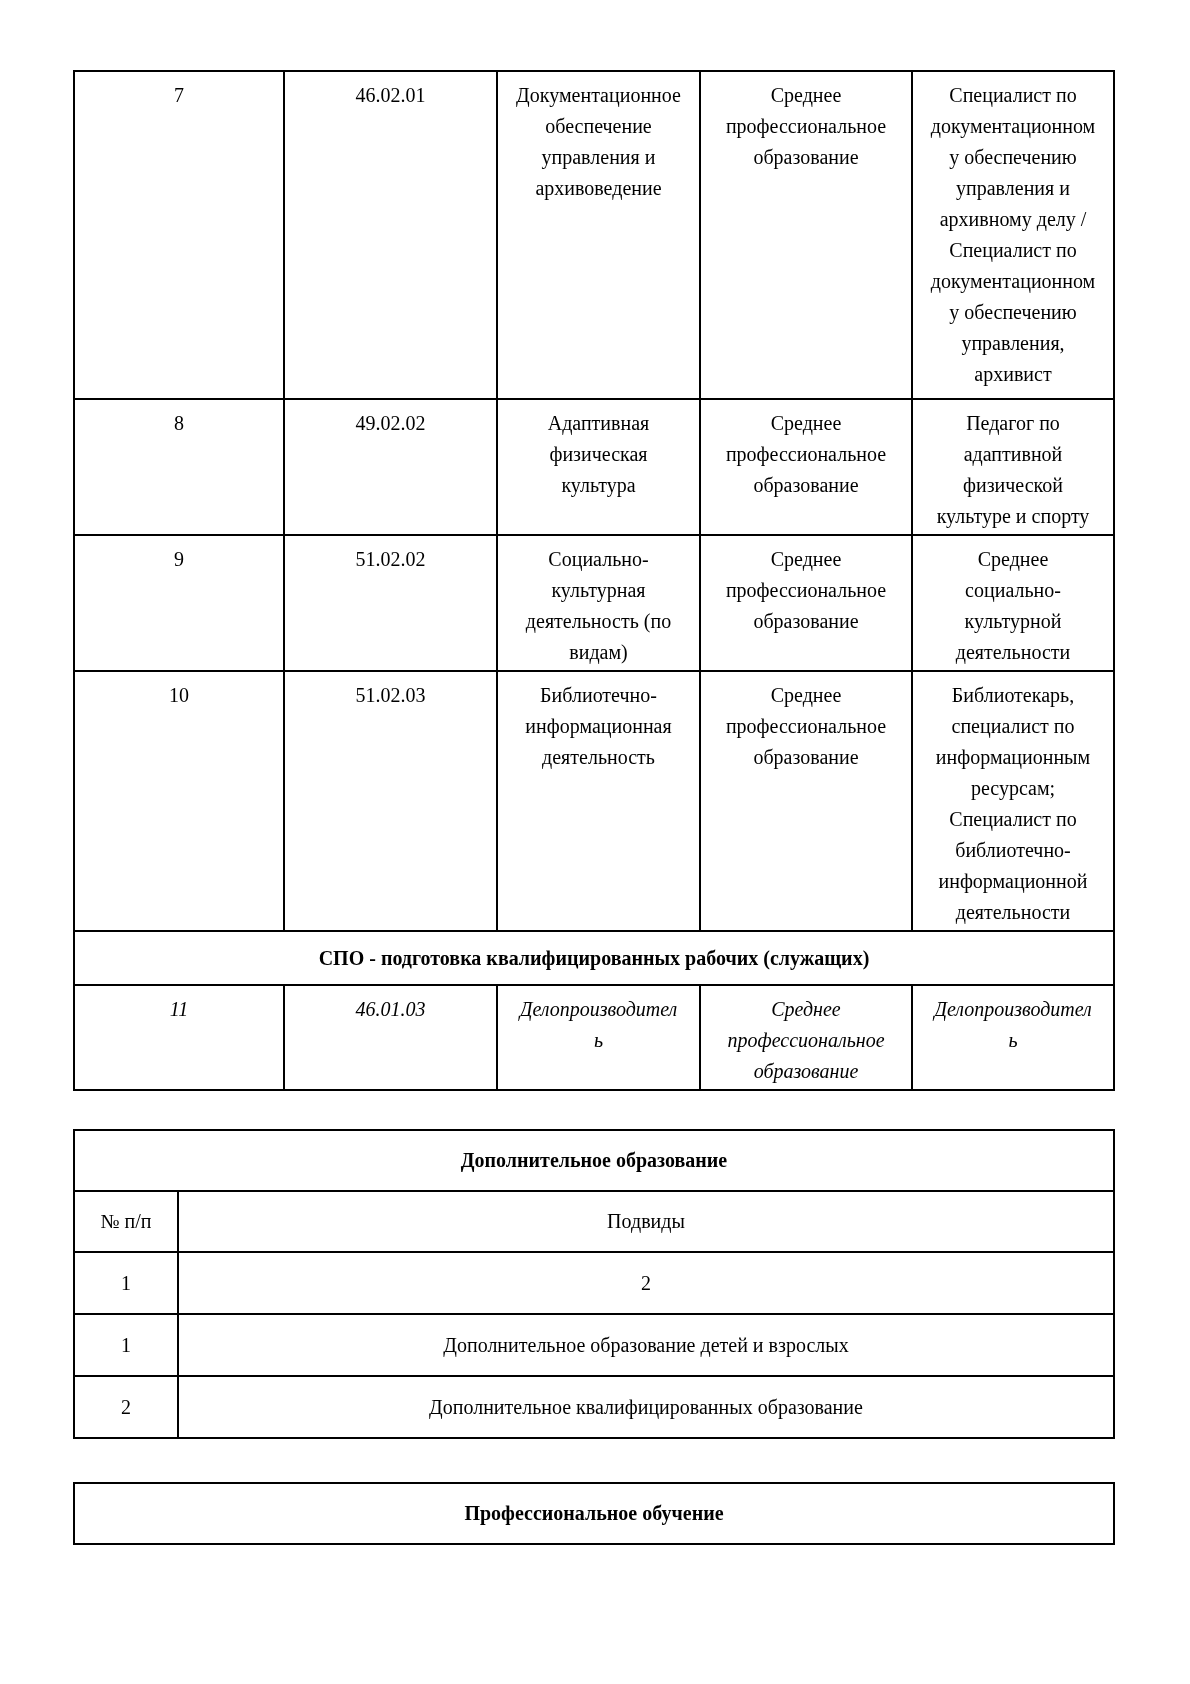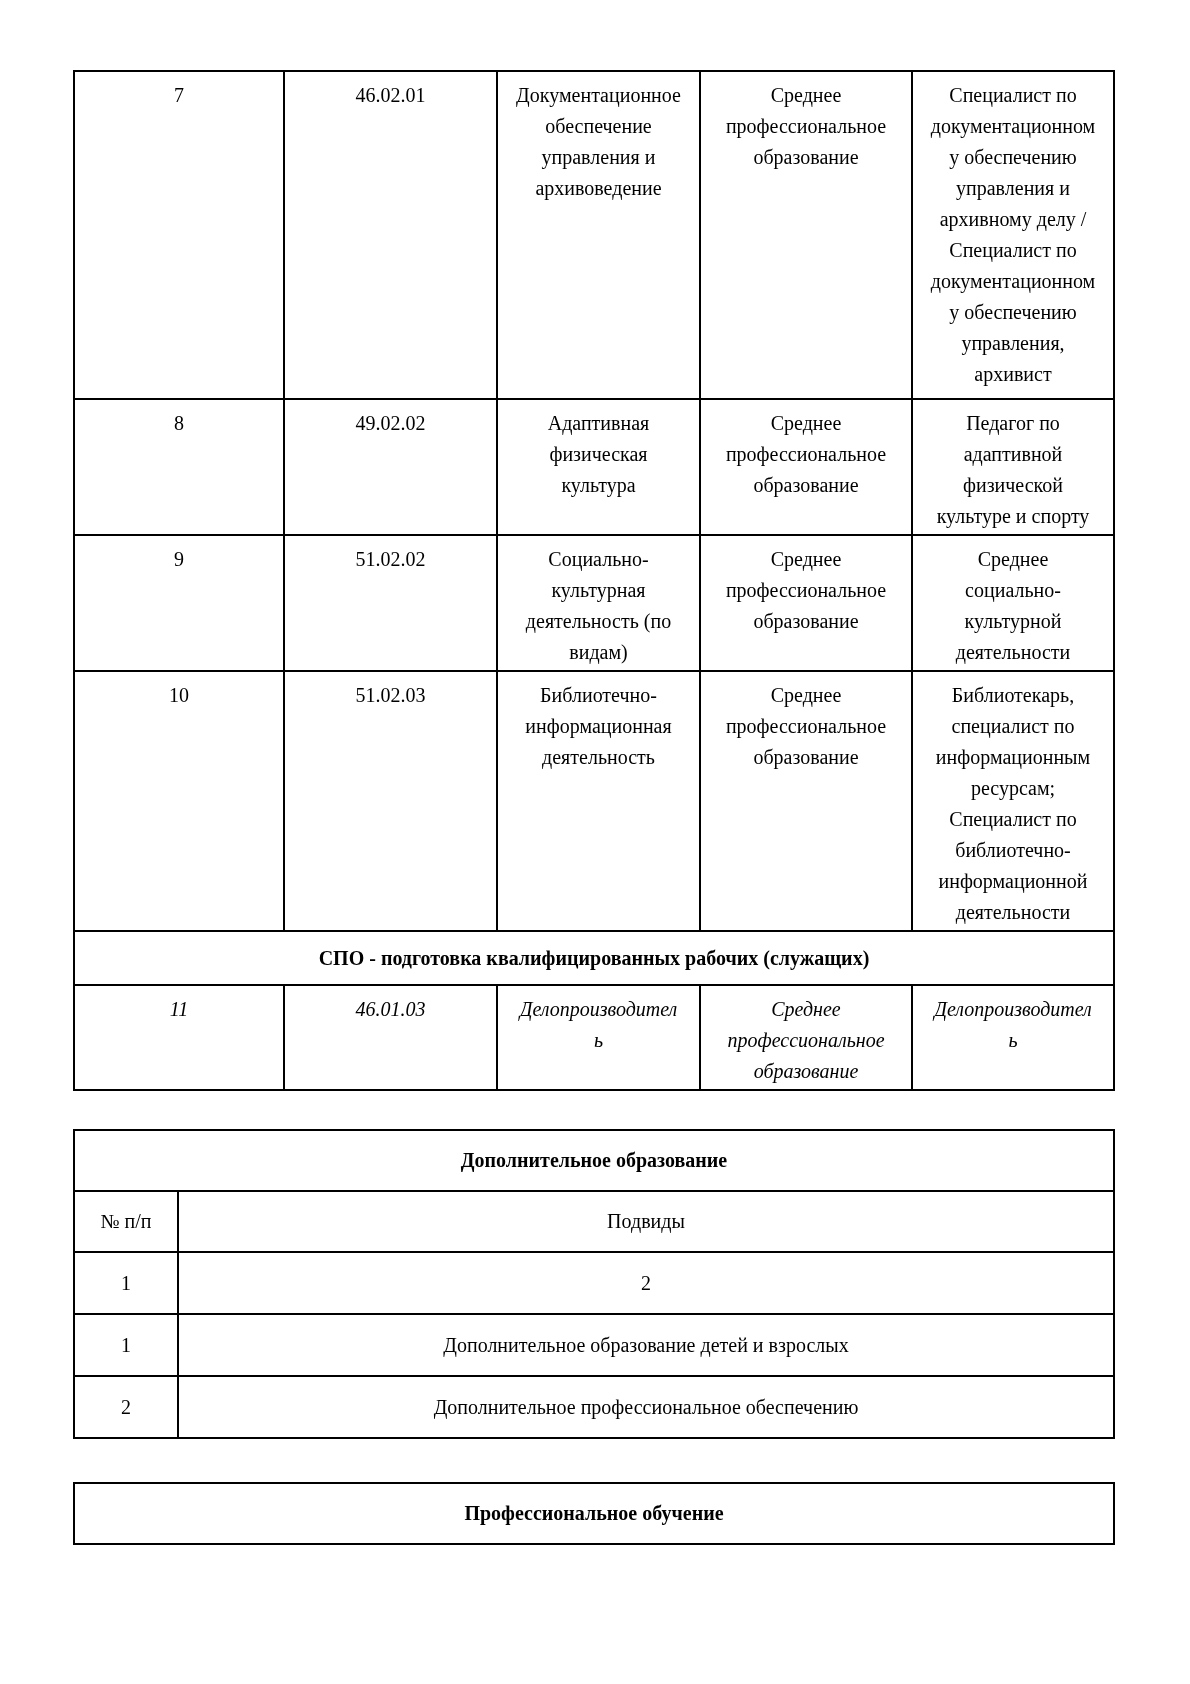--- a/index.html
+++ b/index.html
@@ -179,21 +179,21 @@
       <tr class="enum-row">
         <td>1</td>
         <td>2</td>
       </tr>
       <tr class="data-row">
         <td>1</td>
         <td>Дополнительное образование детей и взрослых</td>
       </tr>
       <tr class="data-row">
         <td>2</td>
-        <td>Дополнительное профессиональное обеспечению</td>
+        <td>Дополнительное квалифицированных образование</td>
       </tr>
     </tbody>
   </table>
 
   <table class="prof-table">
     <colgroup>
         <col style="width:1040px">
       </colgroup>
     <tbody>
       <tr>

